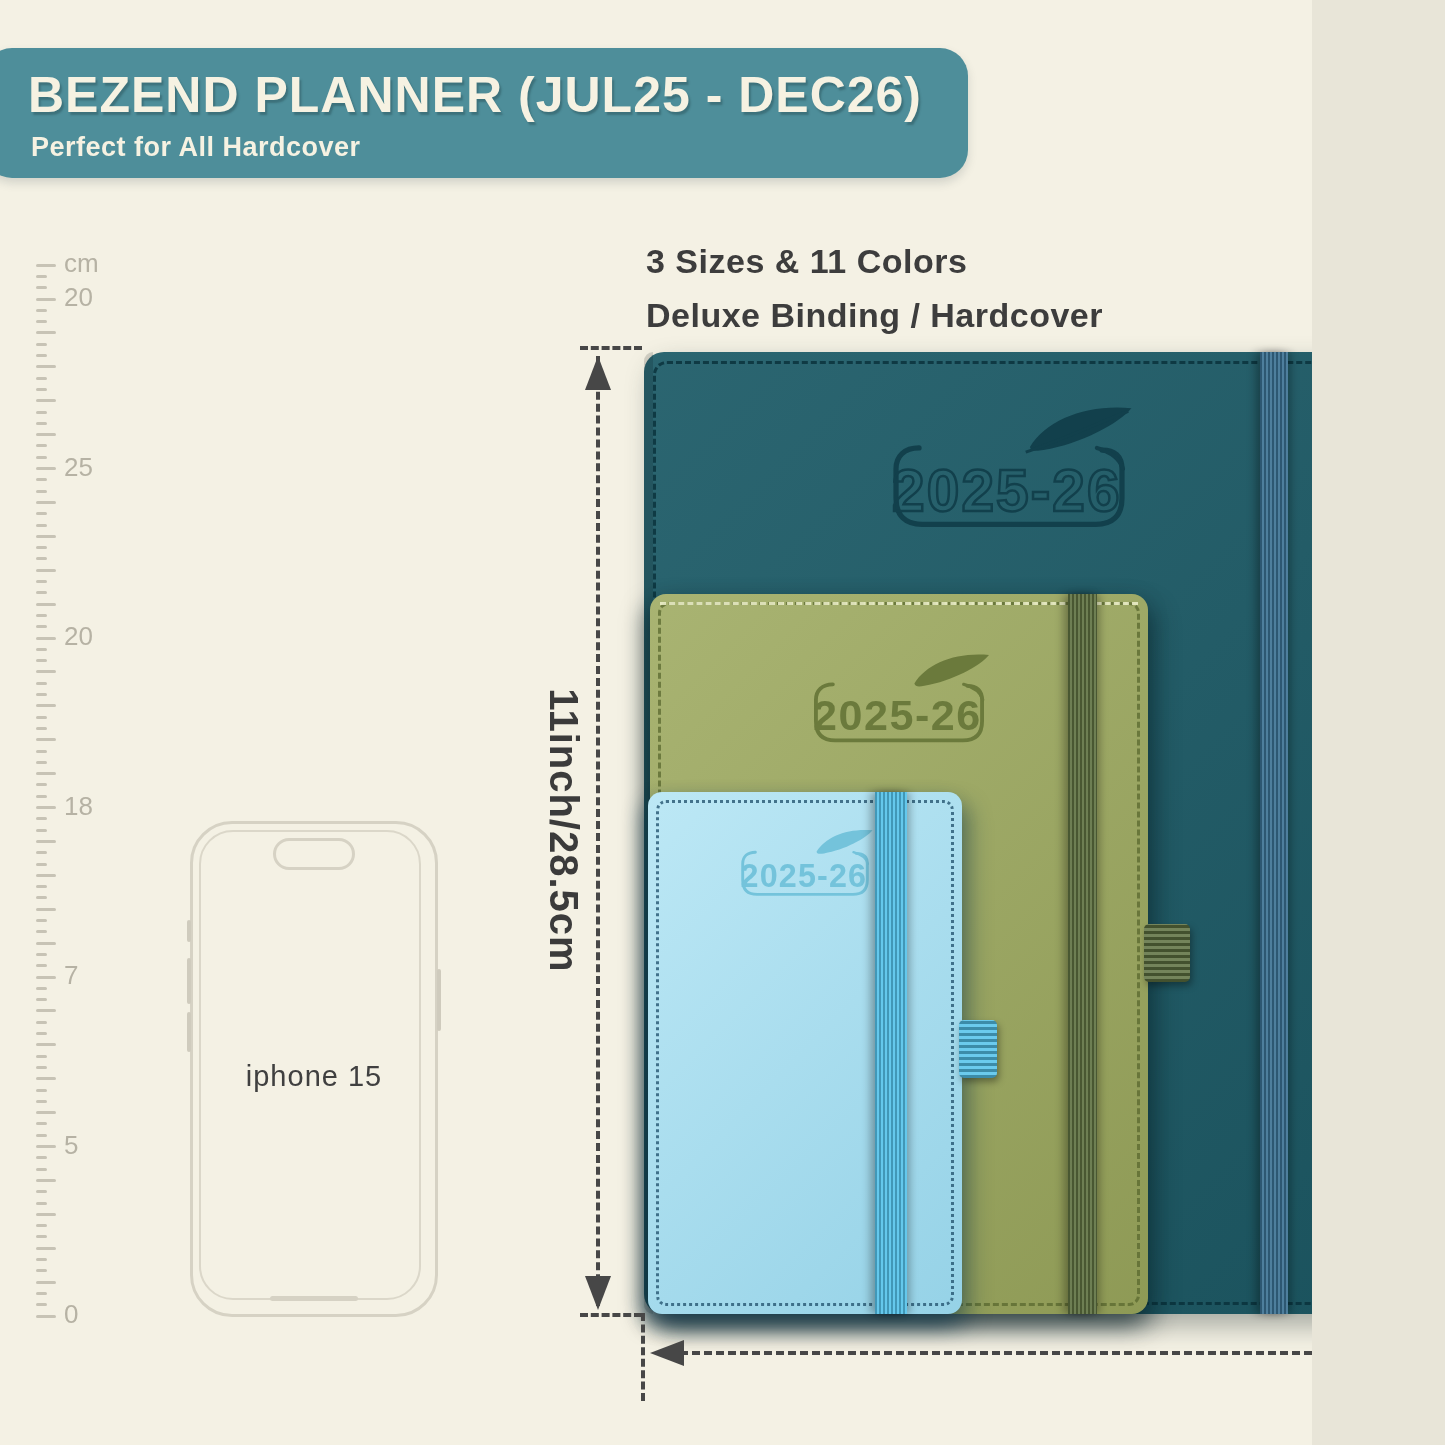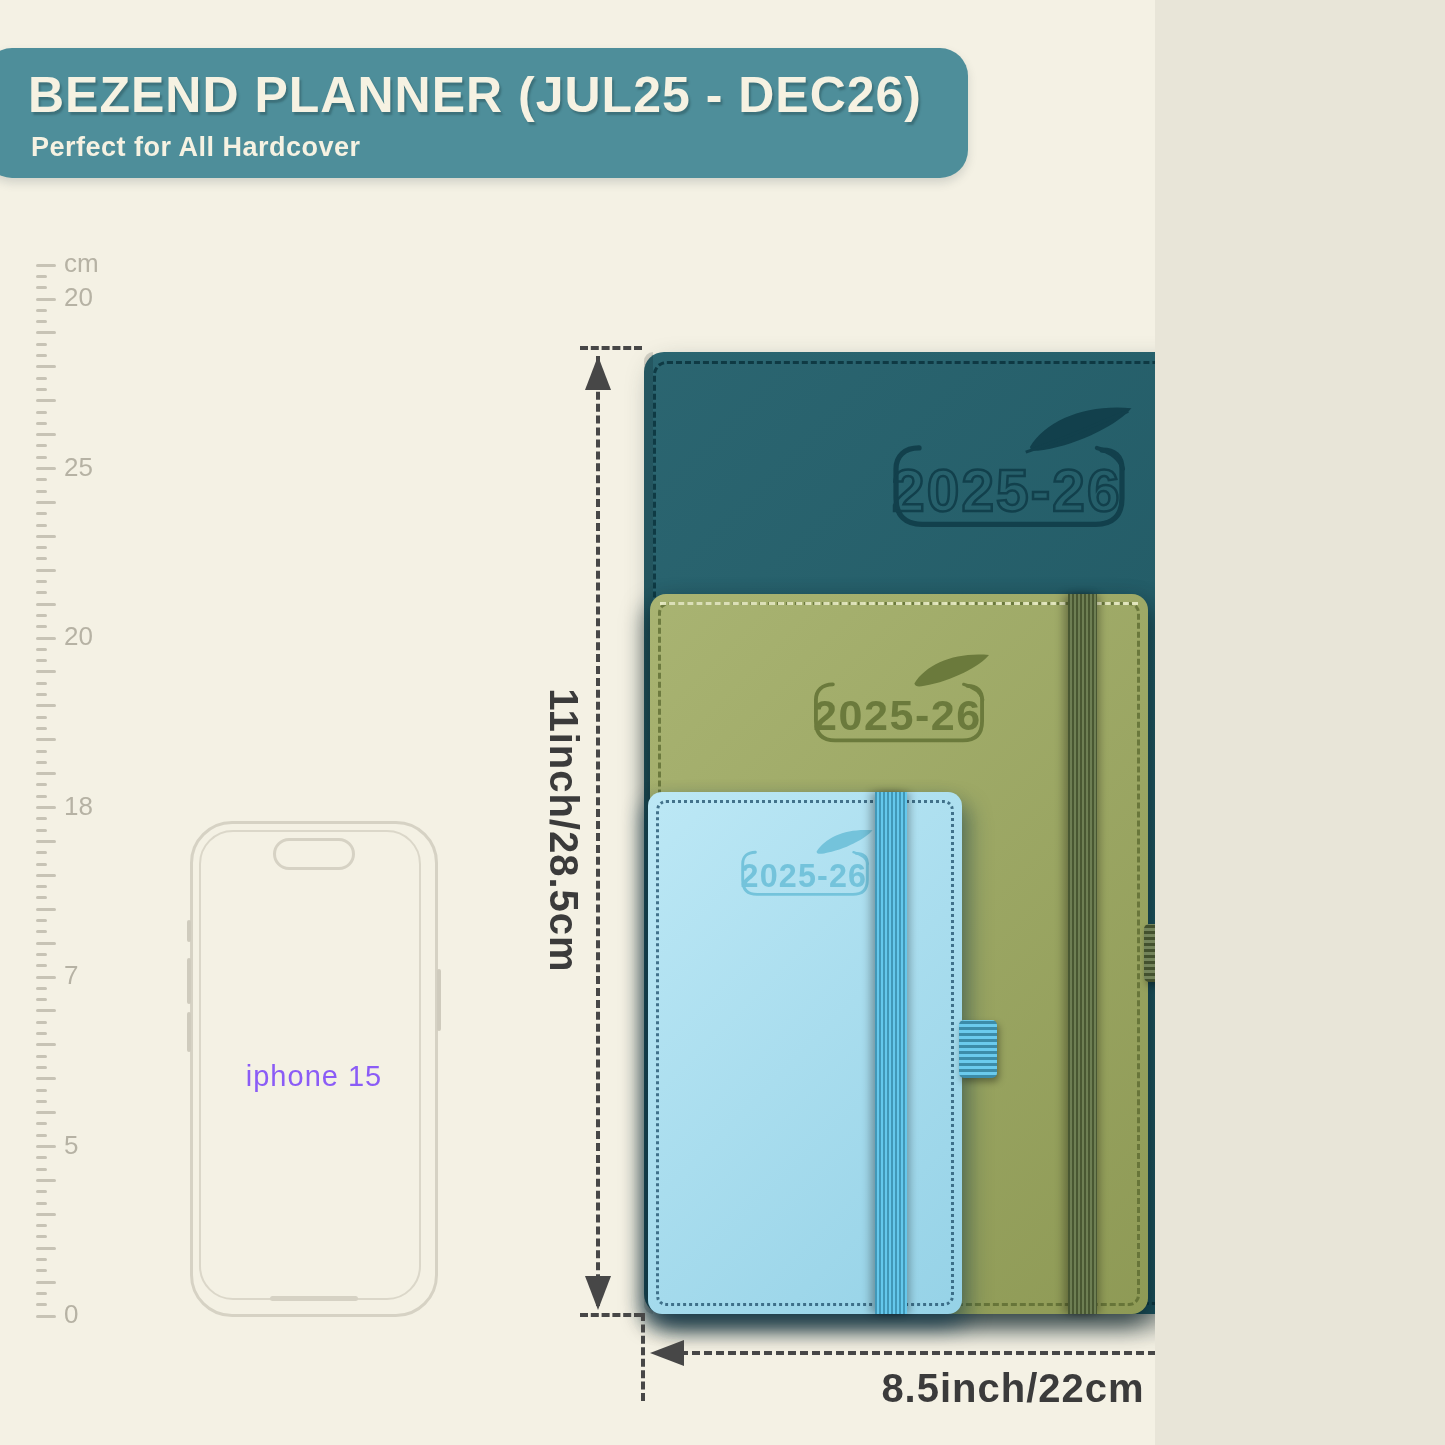--- a/index.html
+++ b/index.html
@@ -1,17 +1,17 @@
 <!DOCTYPE html>
 <html><head>
 <meta charset="utf-8">
 <style>
   html,body{margin:0;padding:0;background:#e8e5d8;}
   .stage{
-    position:relative;width:1155px;height:1445px;overflow:hidden;
+    position:relative;width:1312px;height:1445px;overflow:hidden;
     background:#f4f1e4;
     font-family:"Liberation Sans","DejaVu Sans",sans-serif;
   }
   .abs{position:absolute;}
 
   
   .banner{
     left:-16px;top:48px;width:984px;height:130px;border-radius:28px;
     box-shadow:0 5px 10px rgba(60,80,85,.18);
   }
@@ -26,21 +26,21 @@
 
   
   .ruler-tick{position:absolute;height:3px;background:#c7c3b5;border-radius:2px;}
   .ruler-label{position:absolute;font-size:26px;color:#b6b2a4;}
 
   
   .phone{left:190px;top:821px;width:242px;height:490px;border:3px solid #d6d2c4;border-radius:42px;}
   .phone-inner{left:6px;top:6px;width:218px;height:466px;border:2px solid #dbd7c9;border-radius:34px;}
   .phone-island{left:50%;transform:translateX(-50%);top:14px;width:76px;height:26px;
     border:3px solid #d6d2c4;border-radius:16px;}
-  .phone-label{left:0;top:236px;width:100%;text-align:center;font-size:29px;color:#8b5cf6;letter-spacing:1px;}
+  .phone-label{left:0;top:236px;width:100%;text-align:center;font-size:29px;color:#404040;letter-spacing:1px;}
   .phone-homebar{left:50%;transform:translateX(-50%);bottom:13px;width:88px;height:5px;background:#d6d2c4;border-radius:3px;}
   .phone-btn{position:absolute;width:4px;background:#cfcbbd;border-radius:2px;}
 
   
   .planner{box-shadow:8px 12px 26px rgba(40,55,55,.38);}
   .stitch{position:absolute;pointer-events:none;}
   .stitch-large{left:9px;top:9px;right:9px;bottom:9px;border:3px dashed rgba(9,48,58,.8);border-radius:14px;}
   .stitch-medium{left:8px;top:8px;right:8px;bottom:8px;border:3px dashed rgba(90,104,47,.75);border-radius:11px;}
   .stitch-medium-top{left:10px;top:8px;right:10px;height:0;border-top:3px dashed rgba(238,241,205,.85);}
   .stitch-small{left:8px;top:8px;right:8px;bottom:8px;border:3px dotted rgba(38,86,113,.8);border-radius:10px;}
@@ -67,20 +67,24 @@
 </head>
 <body>
 
 <div class="stage">
 
   <div class="abs banner" style="background-color: rgb(78, 142, 154);">
     <div class="abs banner-title" style="color: rgb(246, 242, 226);">BEZEND PLANNER (JUL25 - DEC26)</div>
     <div class="abs banner-sub" style="color: rgb(246, 242, 226);">Perfect for All Hardcover</div>
   </div>
 
+  <div class="abs features">
+    <div>3 Sizes &amp; 11 Colors</div>
+    <div>Deluxe Binding / Hardcover</div>
+  </div>
 
   <div class="abs" id="ruler" style="left:36px;top:0;width:110px;height:1445px;">
       <div class="ruler-tick" style="top: 1314.5px; left: 0px; width: 20px;"></div>
       <div class="ruler-tick" style="top: 1303.2px; left: 0px; width: 11px;"></div>
       <div class="ruler-tick" style="top: 1291.9px; left: 0px; width: 11px;"></div>
       <div class="ruler-tick" style="top: 1280.6px; left: 0px; width: 20px;"></div>
       <div class="ruler-tick" style="top: 1269.3px; left: 0px; width: 11px;"></div>
       <div class="ruler-tick" style="top: 1258px; left: 0px; width: 11px;"></div>
       <div class="ruler-tick" style="top: 1246.7px; left: 0px; width: 20px;"></div>
       <div class="ruler-tick" style="top: 1235.4px; left: 0px; width: 11px;"></div>
@@ -235,15 +239,14 @@
   <div class="dash-h" style="left:580px;top:1313px;width:62px;"></div>
   <div class="arr arr-up" style="left:585px;top:356px;"></div>
   <div class="arr arr-down" style="left:585px;top:1276px;"></div>
   <div class="dim-label" style="left:363px;top:808px;width:400px;text-align:center;transform:rotate(90deg);">11inch/28.5cm</div>
 
   <div class="dash-h" style="left:656px;top:1351px;width:716px;"></div>
   <div class="dash-v" style="left:641px;top:1313px;height:88px;"></div>
   <div class="dash-v" style="left:1375px;top:1313px;height:88px;"></div>
   <div class="arr arr-left" style="left:650px;top:1340px;"></div>
   <div class="arr arr-right" style="left:1338px;top:1340px;"></div>
-  <div class="dim-label" style="left:813px;top:1366px;width:400px;text-align:center;">8.5inch/22cm</div>
 
 </div>
 
 </body></html>

